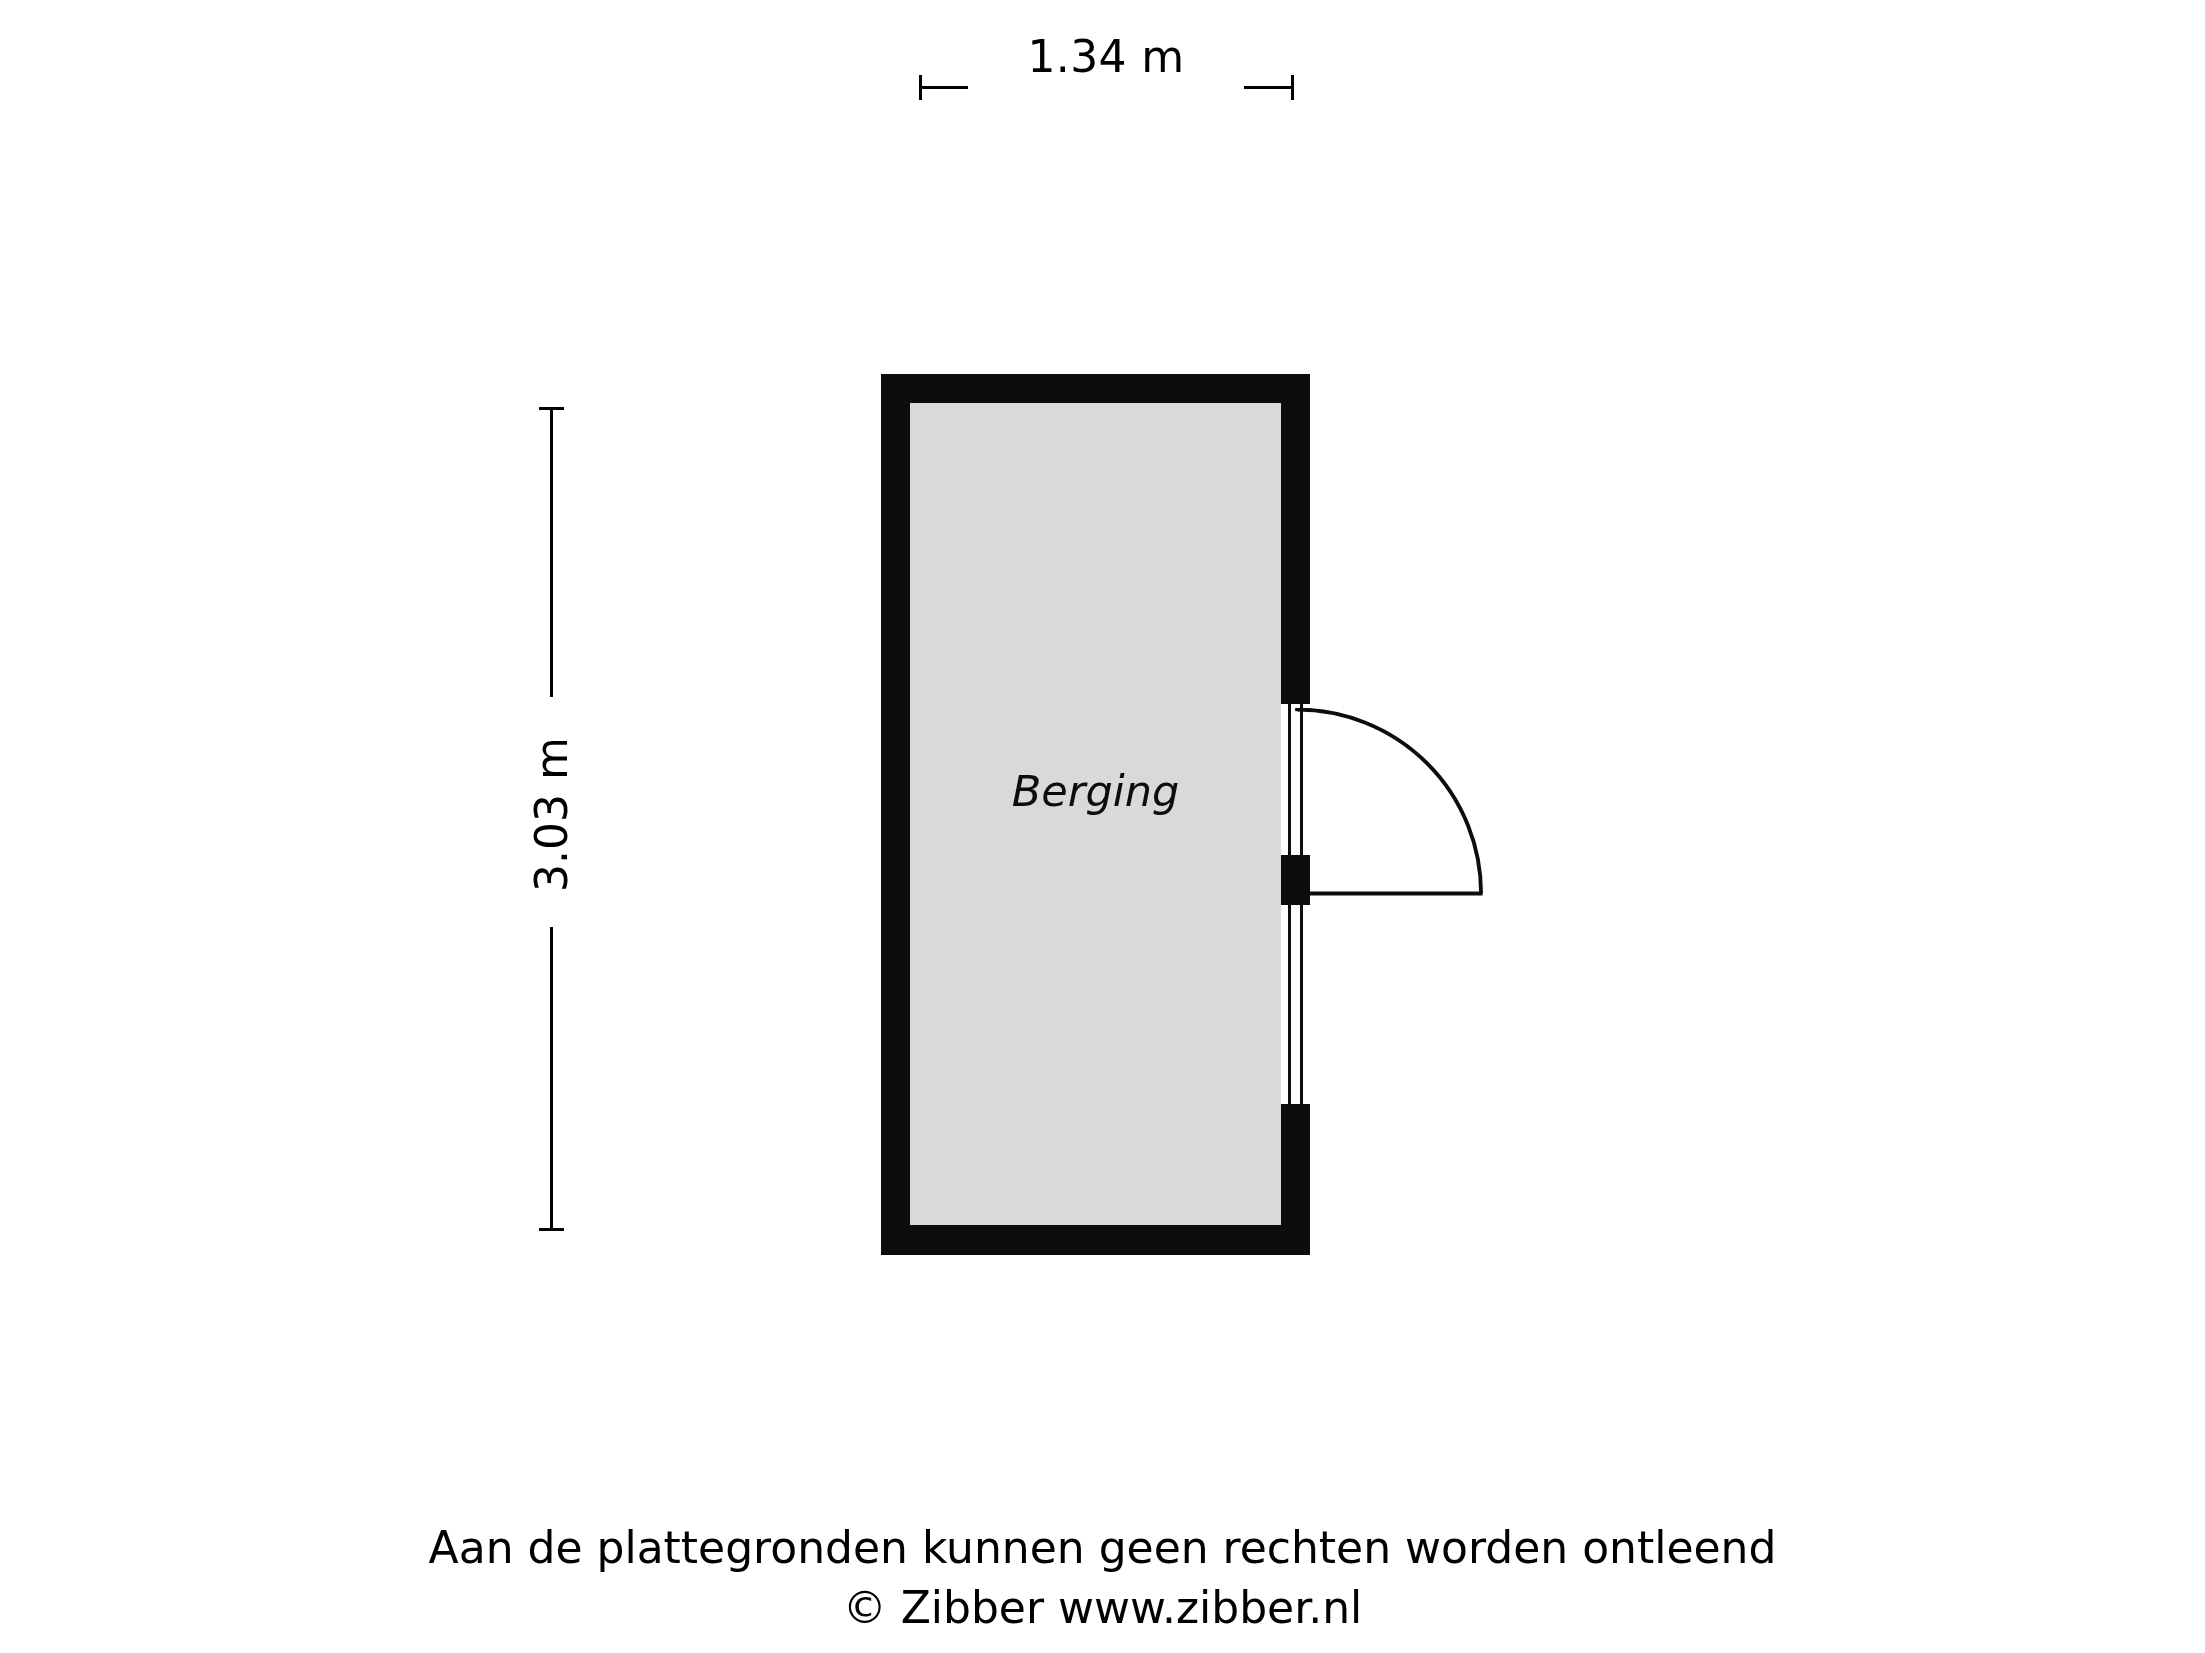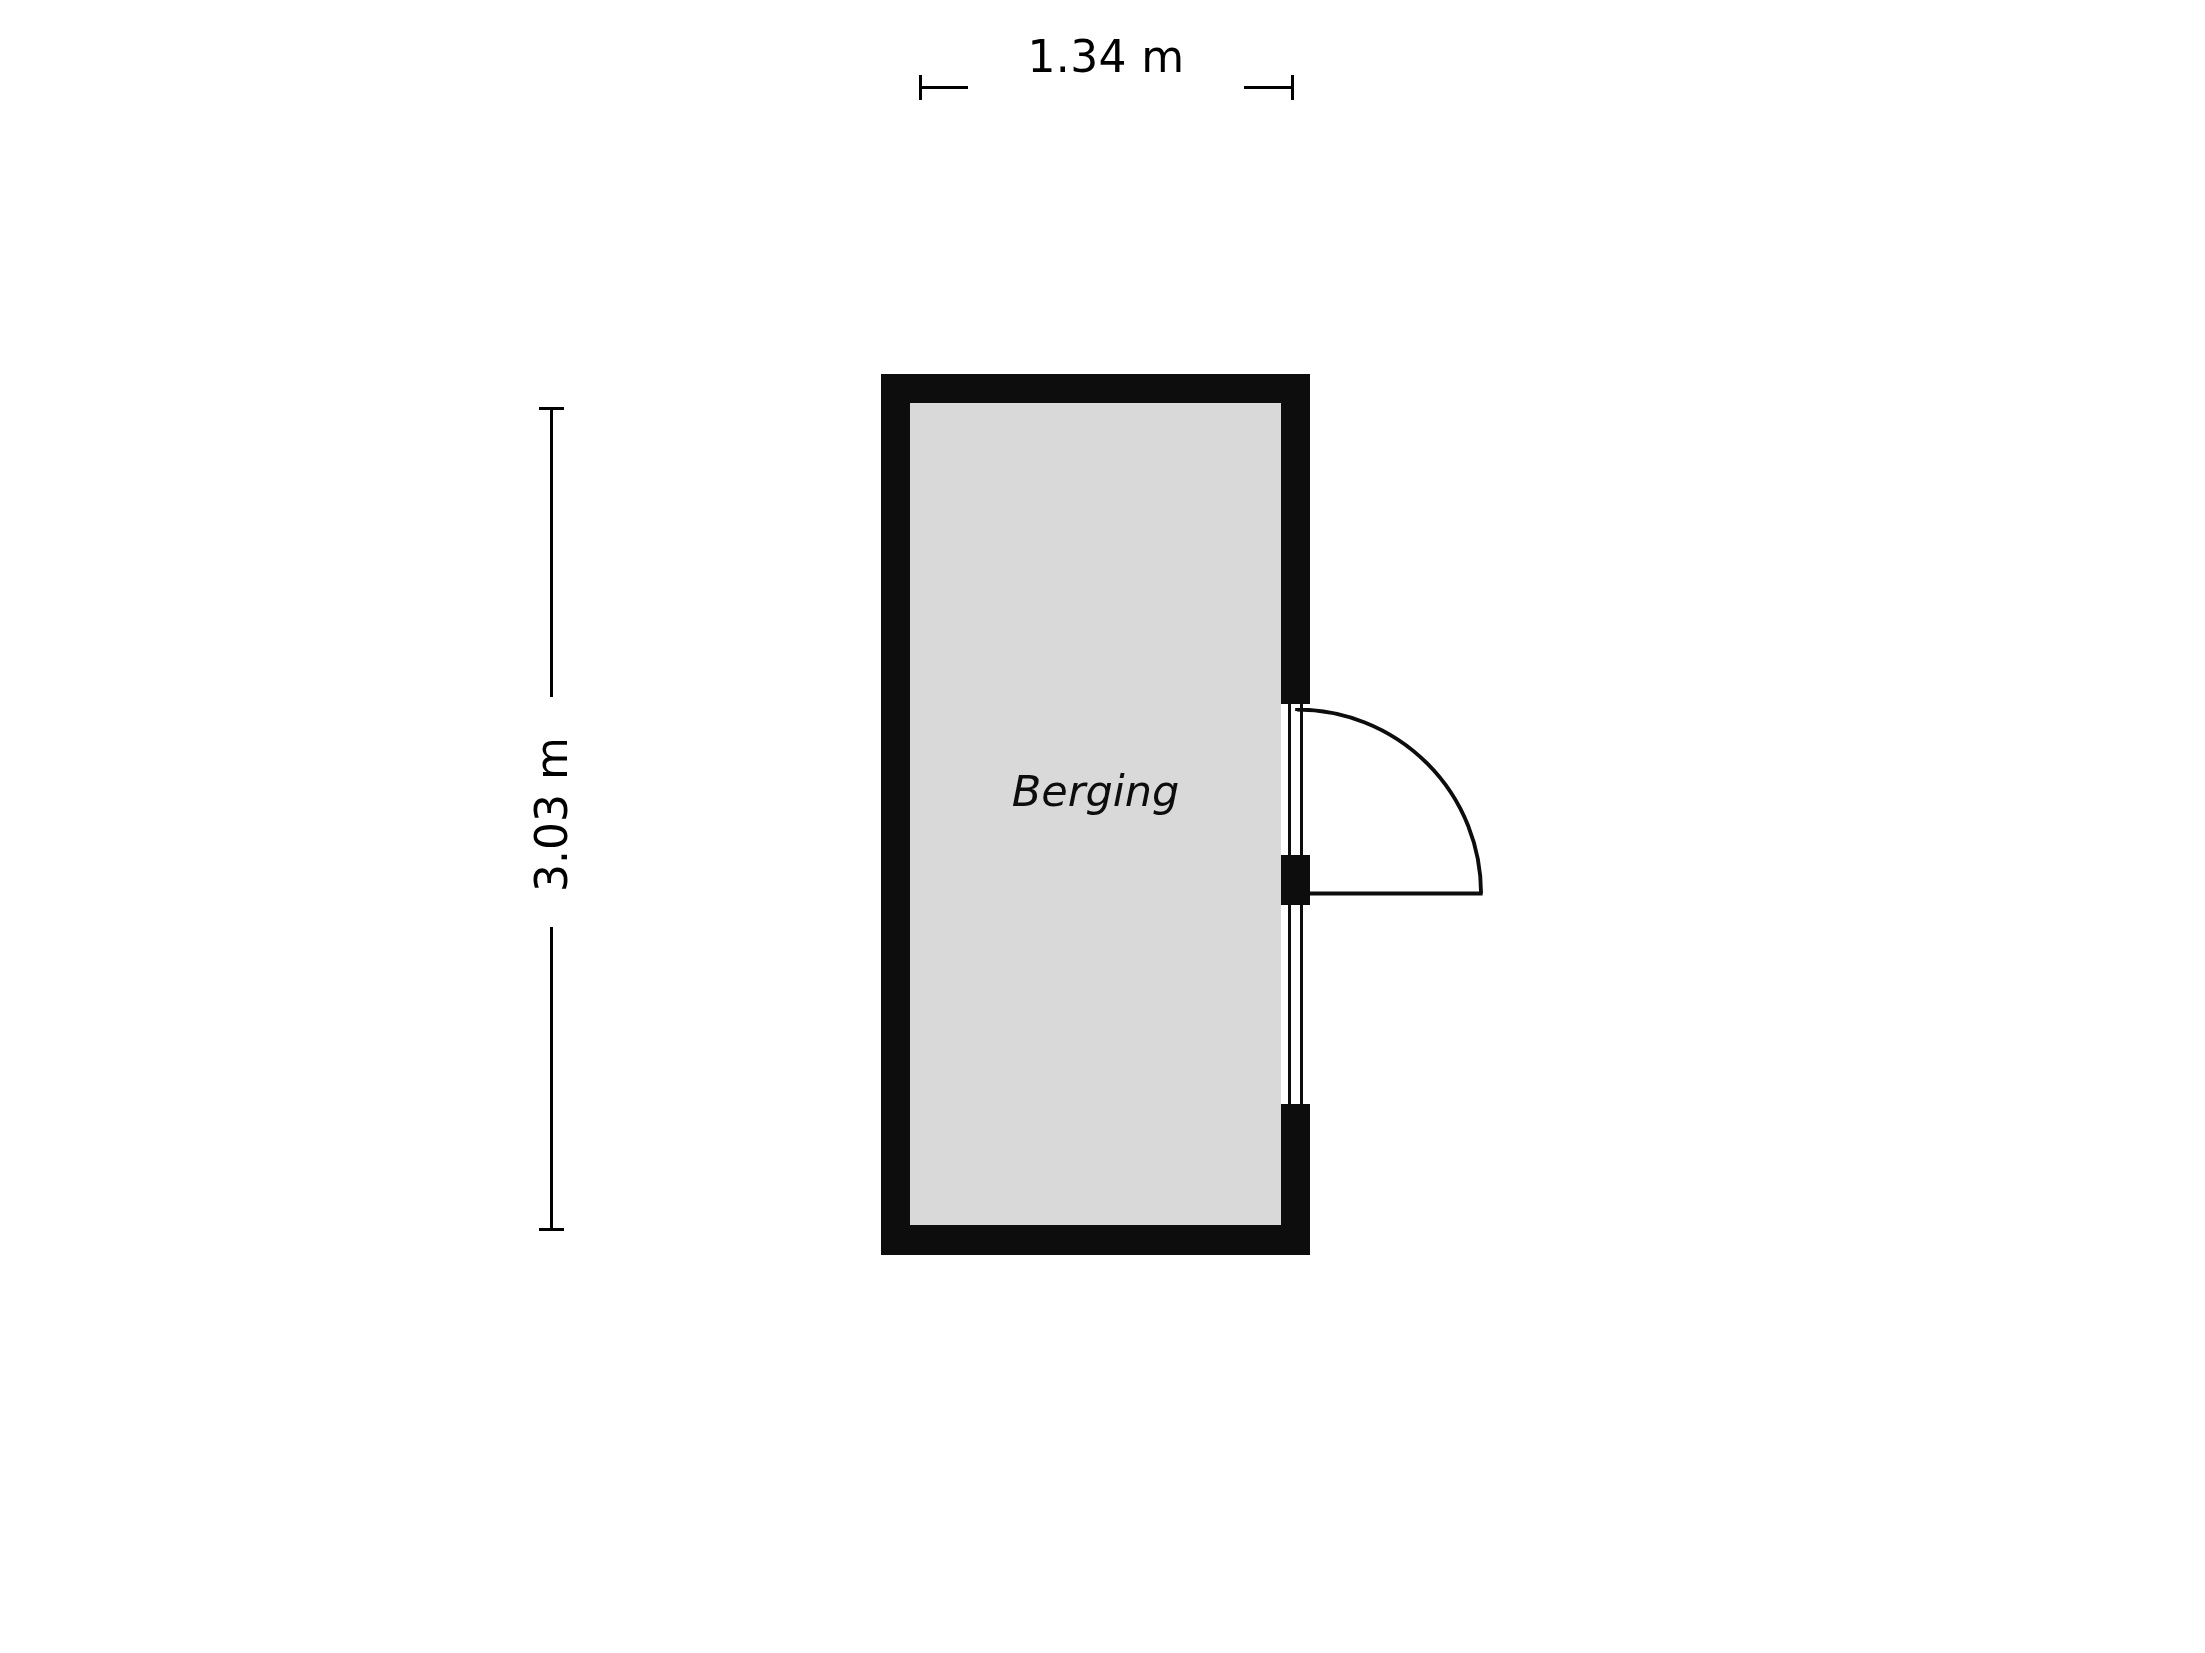--- a/index.html
+++ b/index.html
@@ -272,15 +272,19 @@
 
   <div class="door-swing">
     <svg width="207" height="207" viewBox="0 0 270 270">
       <path d="M 4 2 L 4 2 A 240 240 0 0 1 244 242 L 244 242" fill="none" stroke="#0d0d0d" stroke-width="5"></path>
       <line x1="4" y1="2" x2="4" y2="2" stroke="#0d0d0d" stroke-width="5"></line>
       <line x1="0" y1="242" x2="246" y2="242" stroke="#0d0d0d" stroke-width="5"></line>
       <line x1="4" y1="0" x2="4" y2="4" stroke="#0d0d0d" stroke-width="5"></line>
     </svg>
   </div>
 
+  <div class="footer">
+    <div class="line1">Aan de plattegronden kunnen geen rechten worden ontleend</div>
+    <div class="line2">© Zibber www.zibber.nl</div>
+  </div>
 
 </div>
 
 
 </body></html>

